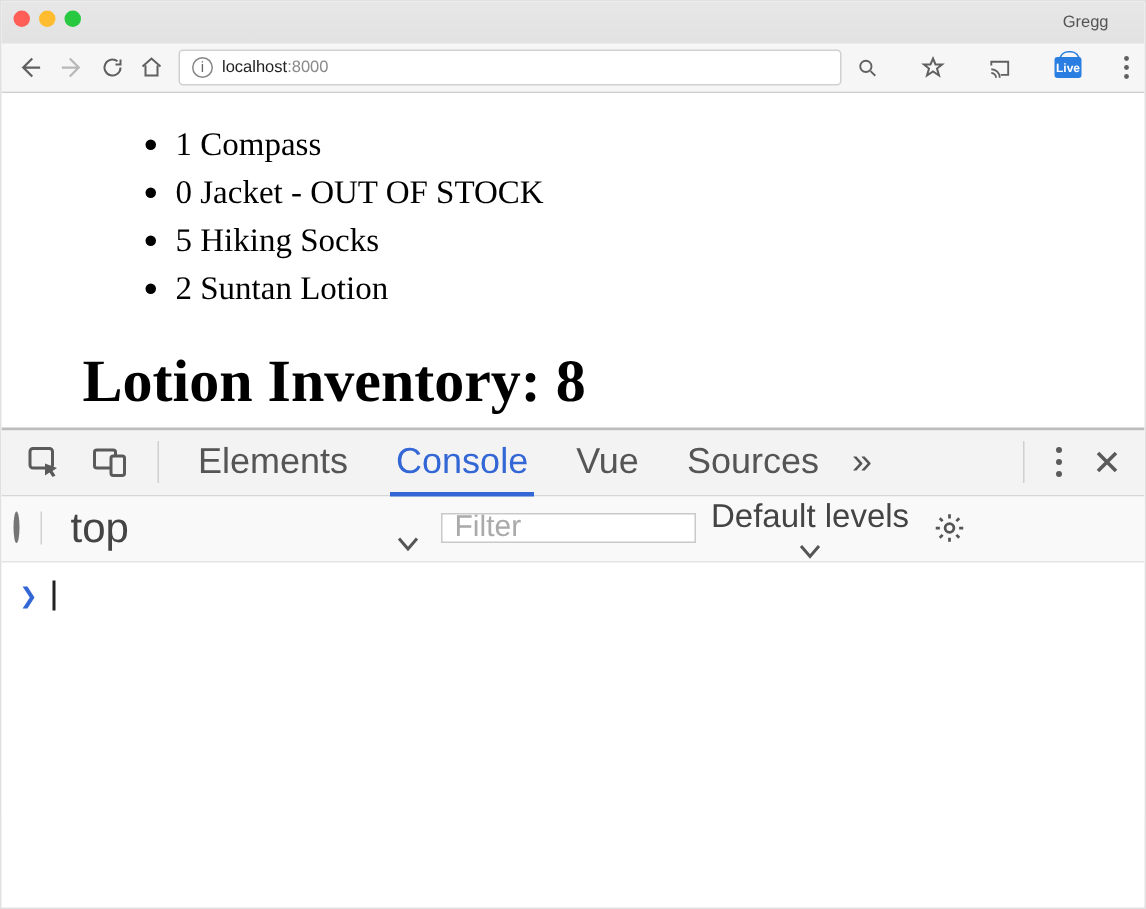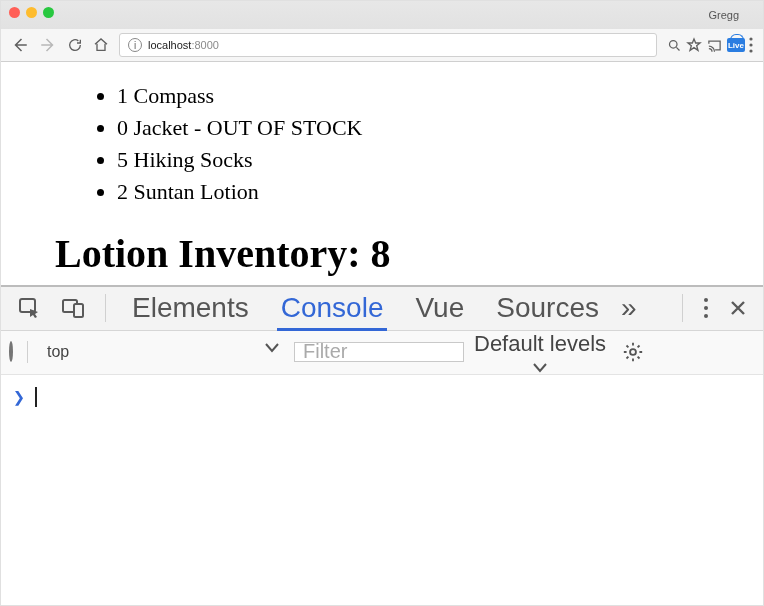--- a/index.html
+++ b/index.html
@@ -17,43 +17,43 @@
   .tab .close { position:absolute; right:8px; top:4px; font-size:12px; color:#777; }
   .tab .page { width:12px;height:14px;border:1px solid #999; position:relative; }
   .tab .page::after{content:"";position:absolute;right:-1px;top:-1px;border-top:5px solid #e7e7e7;border-left:5px solid #999;}
   .profile { margin-left:auto; margin-right:24px; font-size:11px; color:#555; line-height:28px;}
   .addrbar { display:flex; align-items:center; gap:10px; height:32px; padding:0 10px; background:#f6f6f6; }
   .ib { color:#5a5a5a; display:flex; align-items:center; justify-content:center; }
   .omnibox { flex:1; display:flex; align-items:center; gap:6px; background:#fff; border:1px solid #d0d0d0; border-radius:3px; height:24px; padding:0 8px;}
   .infoi { width:14px;height:14px;border:1px solid #888;border-radius:50%;display:flex;align-items:center;justify-content:center;font-size:10px;color:#666; }
   .url { font-size:11px; color:#222; }
   .url .port { color:#8a8a8a; }
-  .right-icons { display:flex; align-items:center; gap:4px; color:#666; }
+  .right-icons { display:flex; align-items:center; gap:28px; color:#666; }
   .live-badge { width:18px;height:14px;background:#2a7de1;border-radius:2px;color:#fff;font-size:8px;font-weight:bold;display:flex;align-items:center;justify-content:center;position:relative;}
   .live-badge::before{content:"";position:absolute;top:-4px;left:3px;width:12px;height:6px;border:1px solid #2a7de1;border-bottom:none;border-radius:6px 6px 0 0;}
 
   
   .page-content { padding: 10px 20px 0 20px; font-family: "Times New Roman", serif; color:#000;margin-left:34px; }
   .page-content ul { margin: 8px 0 22px 0; padding-left: 62px; }
   .page-content li { font-size:22px; line-height:1.45; }
   .total { font-size:40px; font-weight:bold; margin: 4px 0 8px 0; }
 
   
   .devtools { border-top: 2px solid #bcbcbc; background:#fff; }
   .dt-tabs { display:flex; align-items:center; height:44px; border-bottom:1px solid #d6d6d6; background:#f3f3f3; padding:0 6px; gap:0;}
   .dt-sep { width:1px;height:28px;background:#d0d0d0;margin:0 10px; }
   .dt-btn { color:#5a5a5a; font-size:22px; padding: 0 10px; display:flex;align-items:center;justify-content:center; height:44px; }
-  .dt-tab { font-size:28px; color:#555; padding:0 16px; height:44px; display:flex; align-items:center; position:relative; }
+  .dt-tab { font-size:24px; color:#555; padding:0 16px; height:44px; display:flex; align-items:center; position:relative; }
   .dt-tab.active { color:#3367d6; }
   .dt-tab.active::after { content:""; position:absolute; left:12px; right:12px; bottom:-1px; height:3px; background:#3367d6; }
   .dt-tabs .spacer{flex:1;}
   .dt-toolbar { display:flex; align-items:center; height:44px; border-bottom:1px solid #e4e4e4; background:#f9f9f9; padding:0 8px; gap:10px; }
   .no-icon { width:20px;height:20px;border:2px solid #757575;border-radius:50%; position:relative;}
   .no-icon::after{content:"";position:absolute;left:2px;right:2px;top:8px;height:2px;background:#757575;transform:rotate(-45deg);}
-  .ctx { flex: 0 0 242px; display:flex; align-items:flex-start; justify-content:space-between; border:1px solid transparent; padding:0 4px; font-size:16px; color:#444; }
+  .ctx { flex: 0 0 242px; display:flex; align-items:flex-end; justify-content:space-between; border:1px solid transparent; padding:0 4px; font-size:28px; color:#444; }
   .filter { flex:0 0 170px; }
   .filter input { width: 100%; height:20px; font-size:20px; border:1px solid #c9c9c9; padding:2px 8px; color:#333; background:#fff; }
   .filter input::placeholder{color:#aaa;}
   .levels { font-size:22px; color:#444; display:flex; align-items:center; gap:6px;flex-direction:column; }
   .gear { margin-left:6px; }
   .dt-console { padding: 10px 12px; height: 170px; }
   .prompt { font-family: Menlo, Consolas, monospace; font-size:20px; color:#3367d6; }
   .cursor { display:inline-block; width:1.5px; height:20px; background:#222; vertical-align:-3px; margin-left:10px; }
 
   svg { display:block; }

